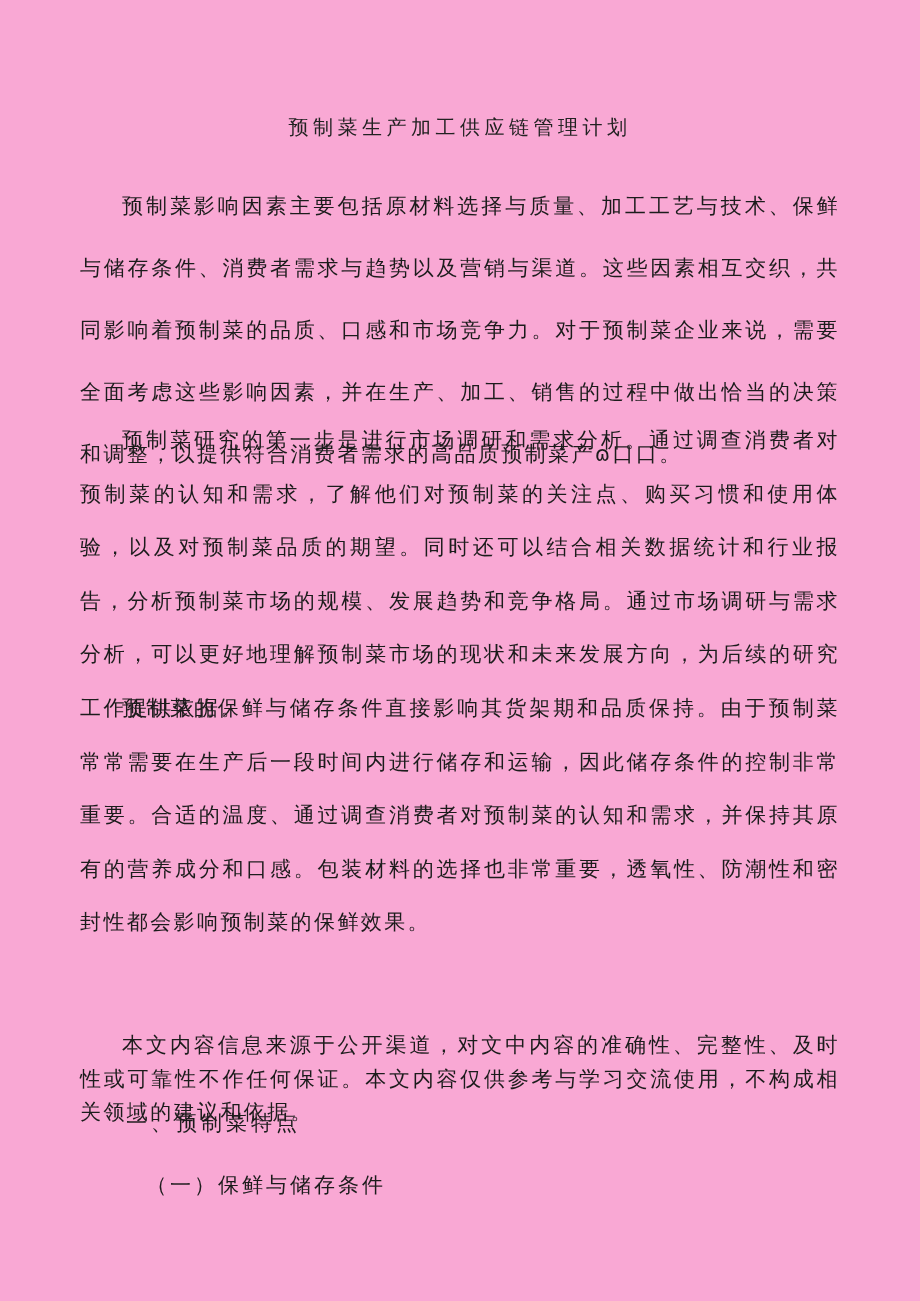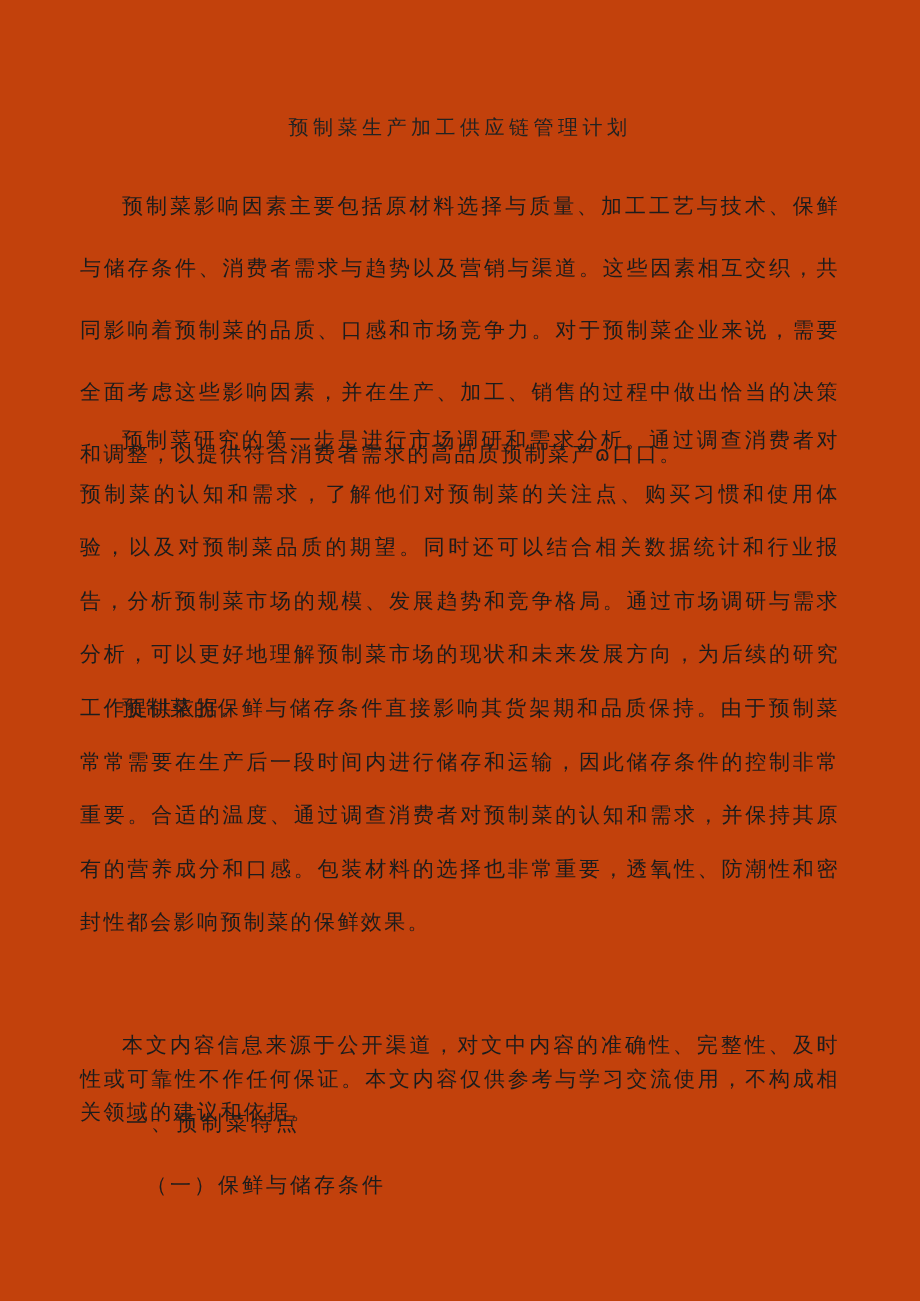--- a/index.html
+++ b/index.html
@@ -13,21 +13,21 @@
       position: relative;
       overflow: hidden;
       font-family: "DejaVu Sans", "Liberation Sans", sans-serif;
       color: #1a1a1a;
     }
     .page {
       position: absolute;
       left: 0; top: 0;
       width: 920px;
       height: 1301px;
-      background: #c2410c;
+      background: #f9a8d4;
     }
     .title {
       position: absolute;
       top: 112px;
       left: 0;
       width: 920px;
       text-align: center;
       font-size: 20px;
       letter-spacing: 4.5px;
       line-height: 30px;

